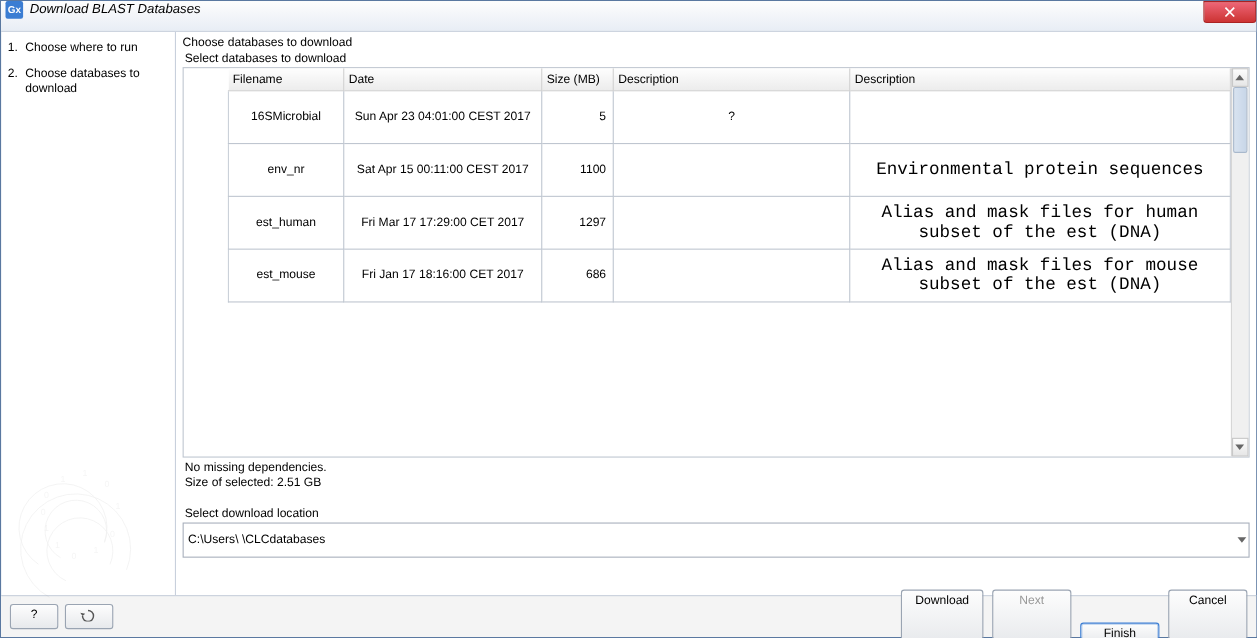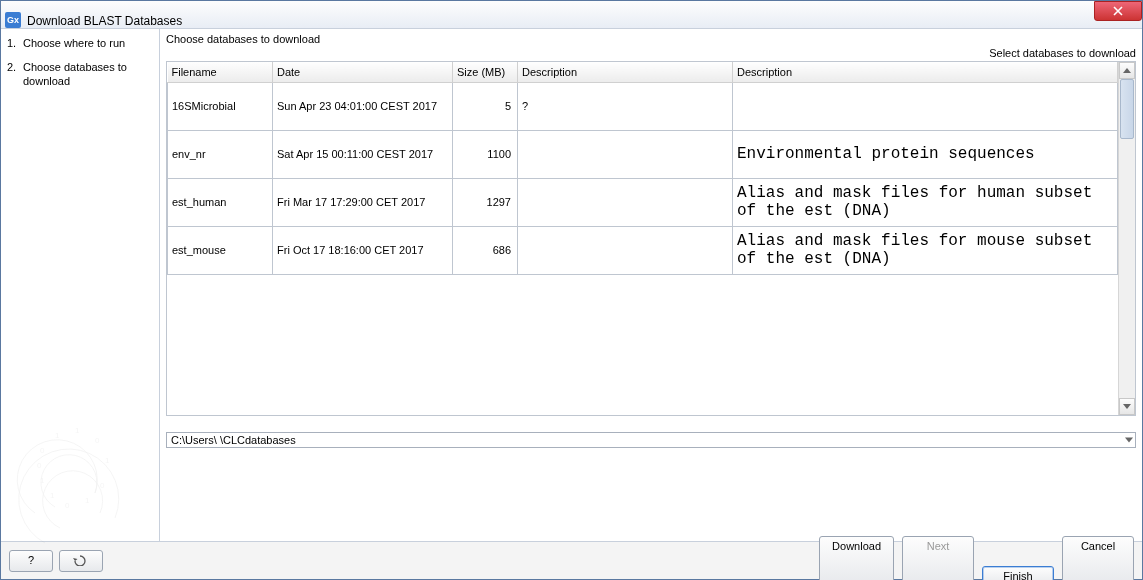--- a/index.html
+++ b/index.html
@@ -1,46 +1,46 @@
 <!DOCTYPE html>
 <html><head>
 <meta charset="utf-8">
 <style>
 * { box-sizing: border-box; margin: 0; padding: 0; }
 body { font-family: "Segoe UI", Tahoma, sans-serif; font-size: 11px; background: #fff; color: #000; }
 .window { width: 1143px; height: 580px; border: 1px solid #5a78a0; background: #fff; display: flex; flex-direction: column; }
-.titlebar { height: 28px; background: linear-gradient(#fdfdfd, #e8edf5); border-bottom: 1px solid #c8d0dc; display: flex; align-items: flex-end; padding: 0 4px; position: relative; }
+.titlebar { height: 28px; background: linear-gradient(#fdfdfd, #e8edf5); border-bottom: 1px solid #c8d0dc; display: flex; align-items: flex-start; padding: 0 4px; position: relative; }
 .app-icon { width: 16px; height: 16px; background: #3b7dd3; color: #fff; font-size: 9px; font-weight: bold; display: flex; align-items: center; justify-content: center; border-radius: 2px; margin-right: 6px; }
-.title-text { font-size: 12px; }
+.title-text { font-size: 12px; font-style: italic; }
 .close-btn { position: absolute; right: 0; top: 0; width: 48px; height: 20px; background: linear-gradient(#e67, #c33); border: 1px solid #a22; border-radius: 0 0 3px 3px; display: flex; align-items: center; justify-content: center; cursor: pointer; }
 .close-btn svg { width: 10px; height: 10px; }
 .body-area { flex: 1; display: flex; position: relative; }
 .sidebar { width: 158px; padding: 8px 6px; position: relative; }
 .steps { list-style: none; }
 .steps li { display: flex; margin-bottom: 10px; line-height: 1.25; }
 .steps li .num { width: 16px; flex-shrink: 0; }
 .watermark { position: absolute; left: 4px; bottom: -12px; width: 150px; height: 160px; opacity: 0.12; pointer-events: none; }
 .main { flex: 1; border-left: 1px solid #c8d0dc; display: flex; flex-direction: column; padding: 4px 6px 0 6px; }
 .section-title { font-size: 11px; margin-bottom: 2px; }
-.sub-title { font-size: 11px; margin: 0 0 2px 2px; text-align: right; }
+.sub-title { font-size: 11px; margin: 0 0 2px 2px; }
 .table-wrap { border: 1px solid #bfc6d0; background: #fff; position: relative; height: 355px; display: flex; }
-.table-scroll { width: calc(100% - 17px); overflow: hidden; }
+.table-scroll { width: calc(100% - 17px); overflow: hidden; margin-left: 40px; }
 table { border-collapse: collapse; width: 100%; table-layout: fixed; }
 thead th { background: linear-gradient(#fefefe, #ececec); border-right: 1px solid #d0d0d0; border-bottom: 1px solid #d0d0d0; text-align: left; font-weight: normal; padding: 2px 4px; height: 20px; font-size: 11px; }
-tbody td { border: 1px solid #bfc6d0; padding: 2px 4px; height: 48px; vertical-align: middle; font-size: 11px; }
+tbody td { border: 1px solid #bfc6d0; padding: 2px 4px; height: 48px; vertical-align: middle; font-size: 11px; text-align: center; }
 tbody td.num { text-align: right; padding-right: 6px; }
 tbody td.mono { font-family: "Courier New", monospace; font-size: 16px; }
 .vscroll { width: 17px; background: #f0f0f0; border-left: 1px solid #d6d6d6; position: relative; display: flex; flex-direction: column; }
 .vscroll .arrow { height: 17px; background: linear-gradient(#fdfdfd,#e6e6e6); border: 1px solid #c8c8c8; display:flex; align-items:center; justify-content:center; cursor:pointer;}
 .vscroll .track { flex: 1; position: relative; }
 .vscroll .thumb { position: absolute; top: 0; left: 1px; right: 1px; height: 60px; background: linear-gradient(90deg,#d8e3f0,#c8d6e8); border: 1px solid #a8b8cc; border-radius: 2px; cursor: pointer; }
 .status-lines { margin: 2px 0 0 2px; line-height: 1.3; }
 .dl-loc { margin-top: 14px; }
 .dl-loc-label { margin: 0 0 2px 2px; }
-.combo { border: 1px solid #a8b0bc; background: #fff; height: 16px; display: flex; align-items: center; padding: 0 4px; position: relative; cursor: pointer; }
+.combo { border: 1px solid #a8b0bc; background: #fff; height: 32px; display: flex; align-items: center; padding: 0 4px; position: relative; cursor: pointer; }
 .combo .cv { flex: 1; font-size:11px; }
 .combo .cd { position: absolute; right: 2px; top: 50%; transform: translateY(-50%); }
 .footer { height: 38px; border-top: 1px solid #c8d0dc; background: #f4f4f4; display: flex; align-items: center; padding: 0 8px; }
 .footer .left-btns { display: flex; gap: 6px; }
 .footer .spacer { flex: 1; }
 .footer .right-btns { display: flex; gap: 8px; }
 .btn { border: 1px solid #9aa4b2; background: linear-gradient(#fdfdfd,#e7e9ec); border-radius: 3px; padding: 3px 12px; min-width: 72px; text-align: center; cursor: pointer; font-size: 11px; }
 .btn.icon-only { min-width: 44px; padding: 3px 0; }
 .btn.disabled { color: #9a9a9a; cursor: default; }
 .btn.default { border-color: #3b7dd3; box-shadow: 0 0 0 1px rgba(59,125,211,.35) inset; margin-top: 30px; }
@@ -137,21 +137,21 @@
                 </tr>
                 <tr>
                   <td>est_human</td>
                   <td>Fri Mar 17 17:29:00 CET 2017</td>
                   <td class="num">1297</td>
                   <td></td>
                   <td class="mono">Alias and mask files for human subset of the est (DNA)</td>
                 </tr>
                 <tr>
                   <td>est_mouse</td>
-                  <td>Fri Oct 17 18:16:00 CET 2017</td>
+                  <td>Fri Jan 17 18:16:00 CET 2017</td>
                   <td class="num">686</td>
                   <td></td>
                   <td class="mono">Alias and mask files for mouse subset of the est (DNA)</td>
                 </tr>
               </tbody>
         </table>
         </div>
         <div class="vscroll">
           <div class="arrow">
               <div class="tri up"></div>
@@ -159,23 +159,26 @@
           <div class="track">
               <div class="thumb"></div>
             </div>
           <div class="arrow">
               <div class="tri down"></div>
             </div>
         </div>
       </div>
 
       <div class="status-lines">
+        <div>No missing dependencies.</div>
+        <div>Size of selected: 2.51 GB</div>
       </div>
 
       <div class="dl-loc">
+        <div class="dl-loc-label">Select download location</div>
         <div class="combo">
           <div class="cv">C:\Users\            \CLCdatabases</div>
           <div class="cd">
               <div class="tri down"></div>
             </div>
         </div>
       </div>
     </div>
   </div>
 

